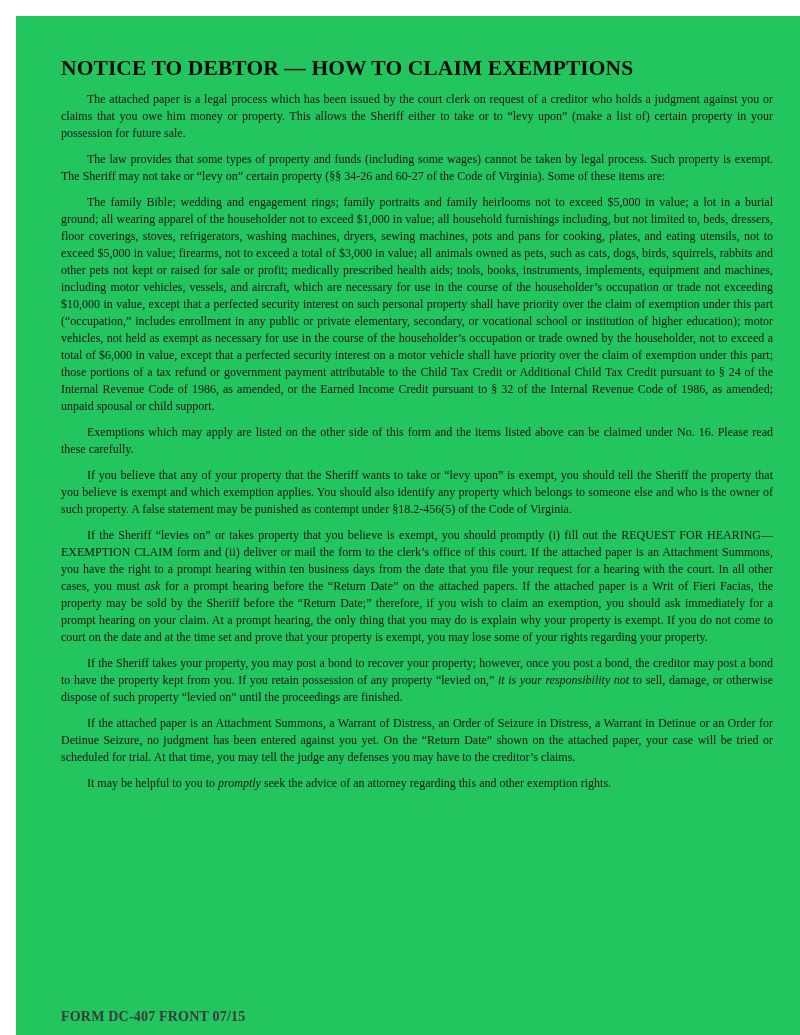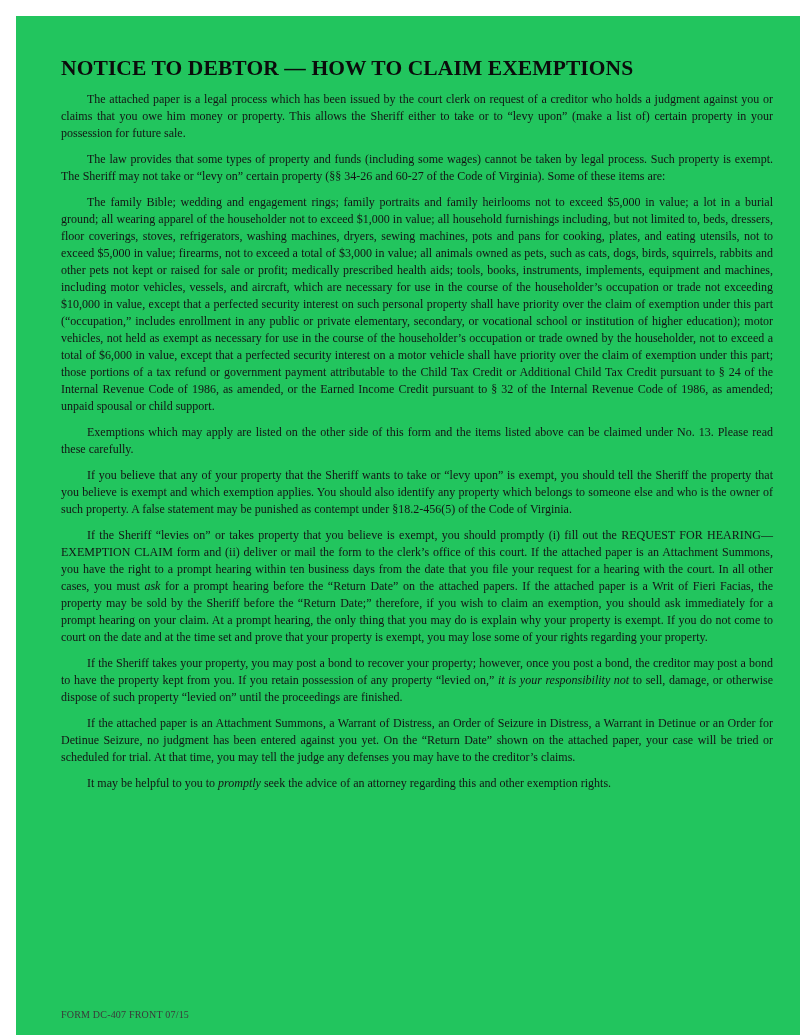--- a/index.html
+++ b/index.html
@@ -47,44 +47,44 @@
     -webkit-hyphens: none;
     hyphens: none;
   }
   .para em {
     font-style: italic;
   }
   .footer {
     position: absolute;
     left: 45px;
     top: 993px;
-    font-size: 10px;
+    font-size: 14px;
     letter-spacing: 0.2px;
-    font-weight: normal;
+    font-weight: bold;
     color: #3a3a3a;
     font-family: "Liberation Serif", "DejaVu Serif", serif;
   }
 </style>
 </head>
 <body>
 
 <div class="page">
 
   <div class="content">
 
     <h1 class="doc-title">NOTICE TO DEBTOR — HOW TO CLAIM EXEMPTIONS</h1>
 
     <p class="para">The attached paper is a legal process which has been issued by the court clerk on request of a creditor who holds a judgment against you or claims that you owe him money or property.  This allows the Sheriff either to take or to “levy upon” (make a list of) certain property in your possession for future sale.</p>
 
     <p class="para">The law provides that some types of property and funds (including some wages) cannot be taken by legal process.  Such property is exempt.  The Sheriff may not take or “levy on” certain property (§§ 34-26 and 60-27 of the Code of Virginia).  Some of these items are:</p>
 
     <p class="para">The family Bible; wedding and engagement rings; family portraits and family heirlooms not to exceed $5,000 in value; a lot in a burial ground; all wearing apparel of the householder not to exceed $1,000 in value; all household furnishings including, but not limited to, beds, dressers, floor coverings, stoves, refrigerators, washing machines, dryers, sewing machines, pots and pans for cooking, plates, and eating utensils, not to exceed $5,000 in value; firearms, not to exceed a total of $3,000 in value; all animals owned as pets, such as cats, dogs, birds, squirrels, rabbits and other pets not kept or raised for sale or profit; medically prescribed health aids; tools, books, instruments, implements, equipment and machines, including motor vehicles, vessels, and aircraft, which are necessary for use in the course of the householder’s occupation or trade not exceeding $10,000 in value, except that a perfected security interest on such personal property shall have priority over the claim of exemption under this part (“occupation,” includes enrollment in any public or private elementary, secondary, or vocational school or institution of higher education); motor vehicles, not held as exempt as necessary for use in the course of the householder’s occupation or trade owned by the householder, not to exceed a total of $6,000 in value, except that a perfected security interest on a motor vehicle shall have priority over the claim of exemption under this part; those portions of a tax refund or government payment attributable to the Child Tax Credit or Additional Child Tax Credit pursuant to § 24 of the Internal Revenue Code of 1986, as amended, or the Earned Income Credit pursuant to § 32 of the Internal Revenue Code of 1986, as amended; unpaid spousal or child support.</p>
 
 
-    <p class="para">Exemptions which may apply are listed on the other side of this form and the items listed above can be claimed under No. 13.  Please read these carefully.</p>
+    <p class="para">Exemptions which may apply are listed on the other side of this form and the items listed above can be claimed under No. 16.  Please read these carefully.</p>
 
     <p class="para">If you believe that any of your property that the Sheriff wants to take or “levy upon” is exempt, you should tell the Sheriff the property that you believe is exempt and which exemption applies.  You should also identify any property which belongs to someone else and who is the owner of such property. A false statement may be punished as contempt under §18.2-456(5) of the Code of Virginia.</p>
 
     <p class="para">If the Sheriff “levies on” or takes property that you believe is exempt, you should promptly (i) fill out the REQUEST FOR HEARING—EXEMPTION CLAIM form and (ii) deliver or mail the form to the clerk’s office of this court.  If the attached paper is an Attachment Summons, you have the right to a prompt hearing within ten business days from the date that you file your request for a hearing with the court.  In all other cases, you must <em>ask</em> for a prompt hearing before the “Return Date” on the attached papers.  If the attached paper is a Writ of Fieri Facias, the property may be sold by the Sheriff before the “Return Date;” therefore, if you wish to claim an exemption, you should ask immediately for a prompt hearing on your claim.  At a prompt hearing, the only thing that you may do is explain why your property is exempt.  If you do not come to court on the date and at the time set and prove that your property is exempt, you may lose some of your rights regarding your property.</p>
 
     <p class="para">If the Sheriff takes your property, you may post a bond to recover your property; however, once you post a bond, the creditor may post a bond to have the property kept from you. If you retain possession of any property “levied on,” <em>it is your responsibility not</em> to sell, damage, or otherwise dispose of such property “levied on” until the proceedings are finished.</p>
 
     <p class="para">If the attached paper is an Attachment Summons, a Warrant of Distress, an Order of Seizure in Distress, a Warrant in Detinue or an Order for Detinue Seizure, no judgment has been entered against you yet.  On the “Return Date” shown on the attached paper, your case will be tried or scheduled for trial.  At that time, you may tell the judge any defenses you may have to the creditor’s claims.</p>
 
     <p class="para">It may be helpful to you to <em>promptly</em> seek the advice of an attorney regarding this and other exemption rights.</p>

